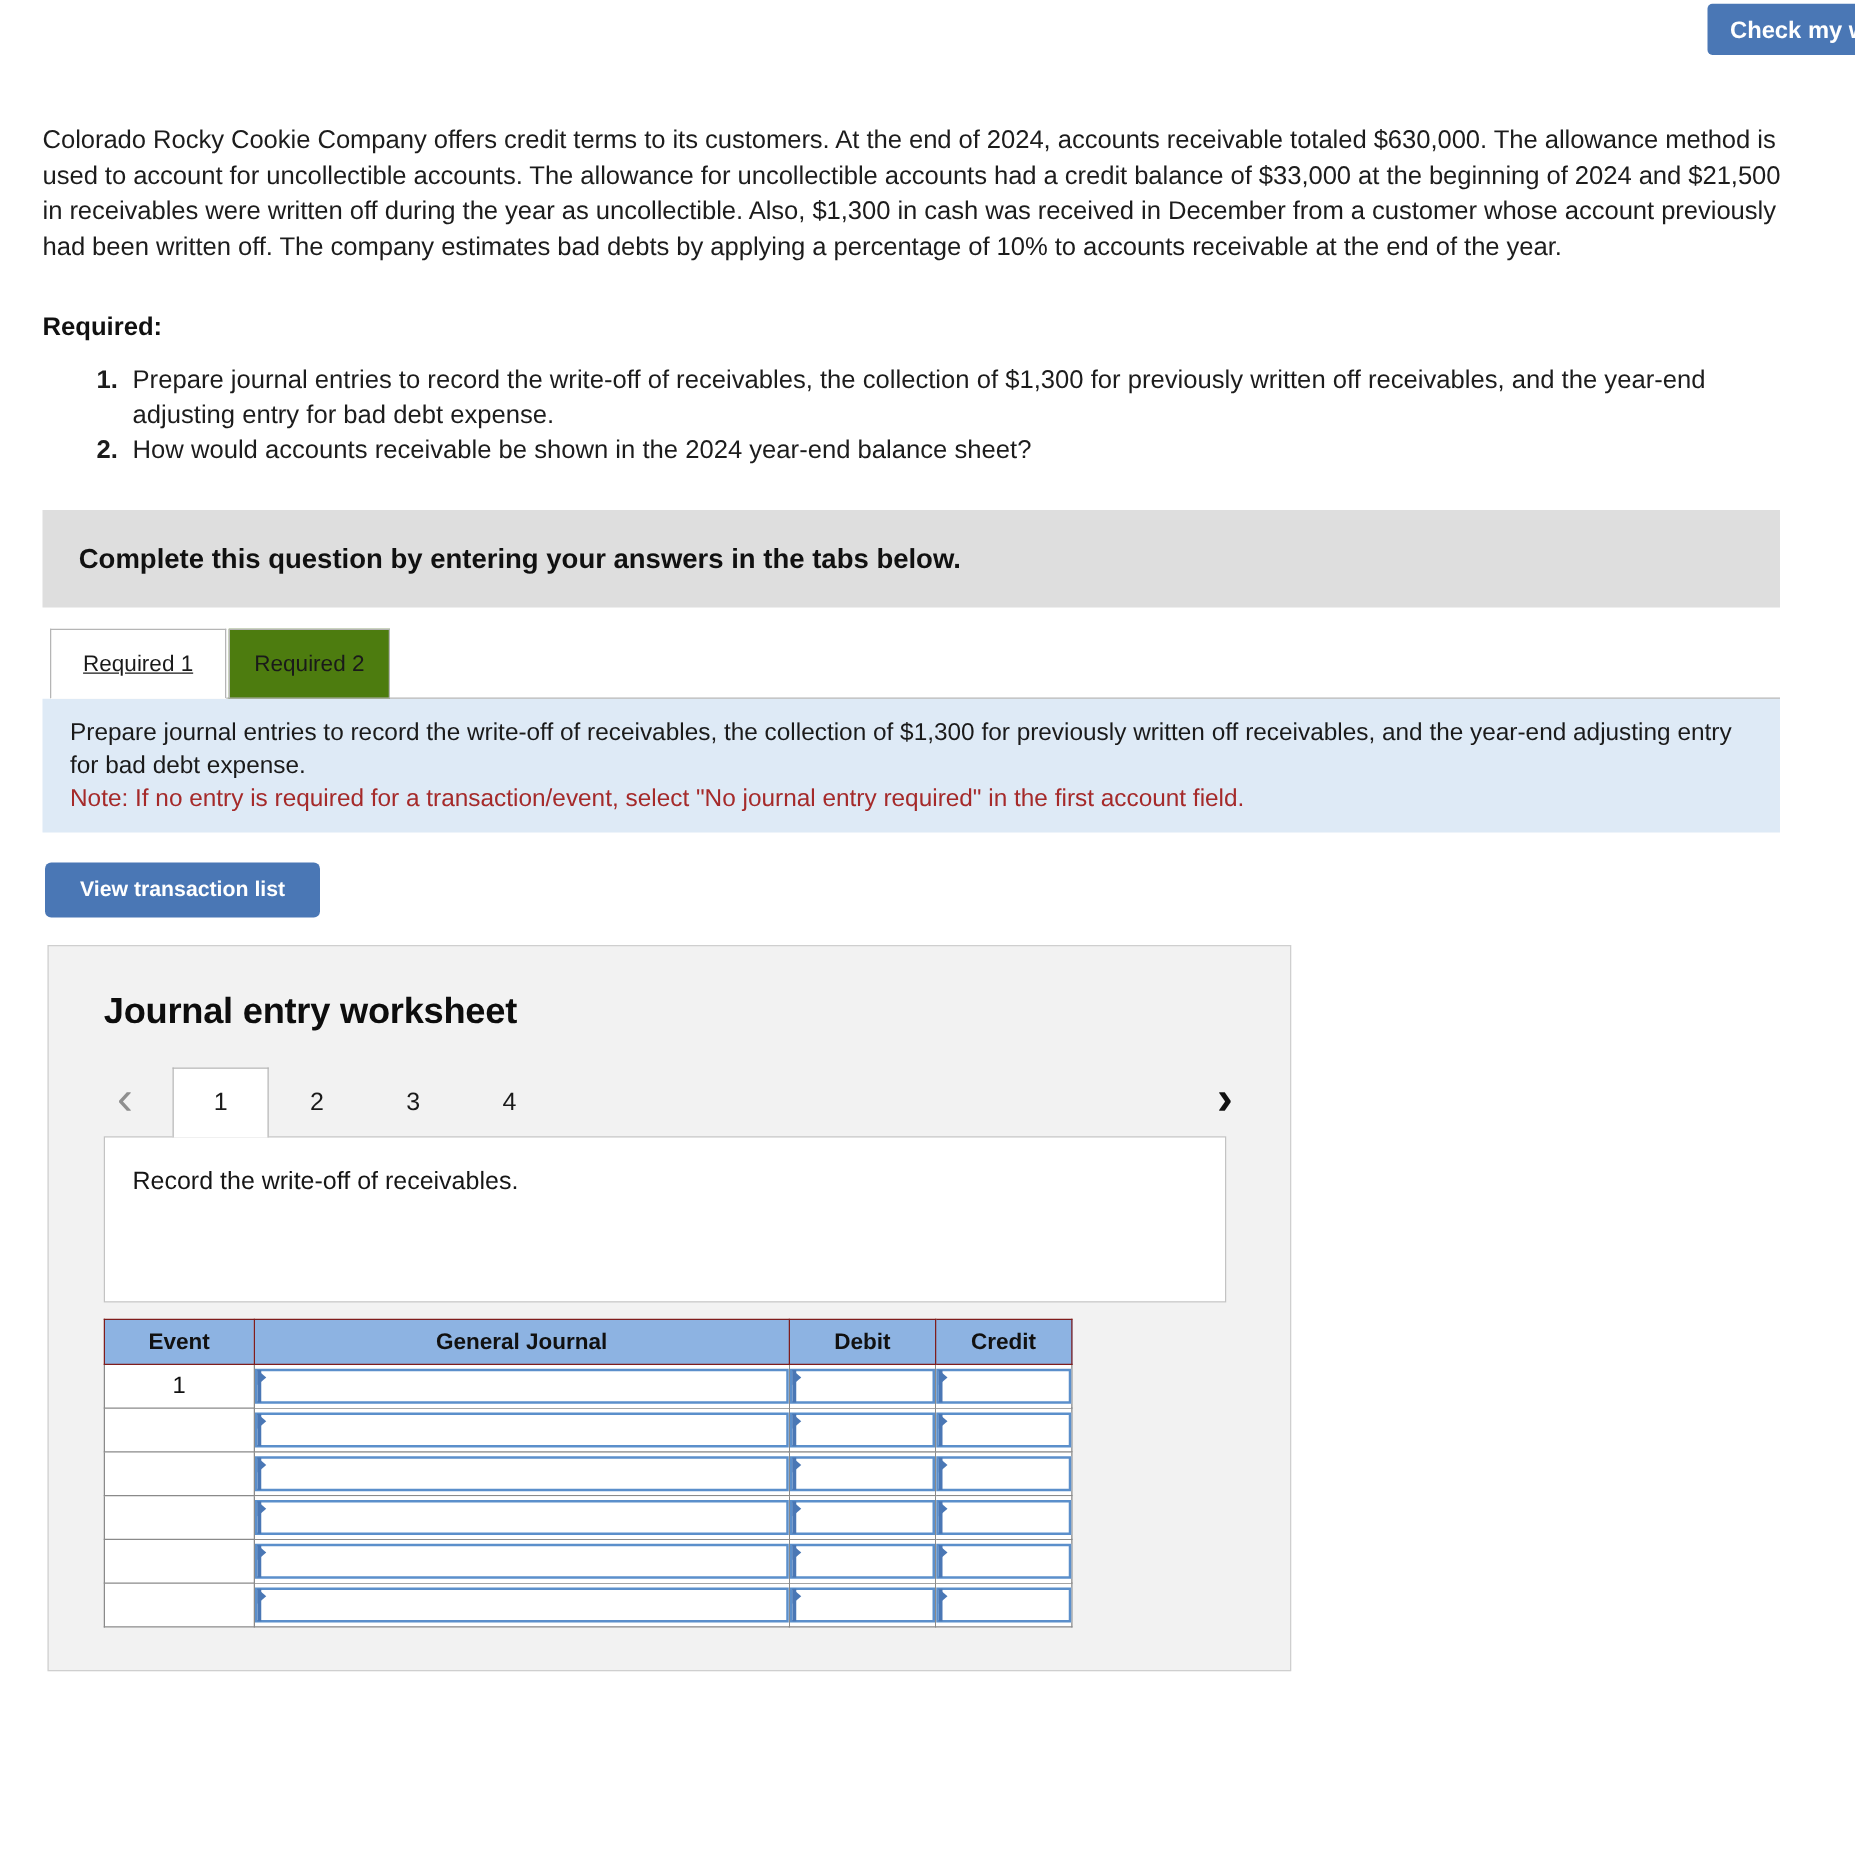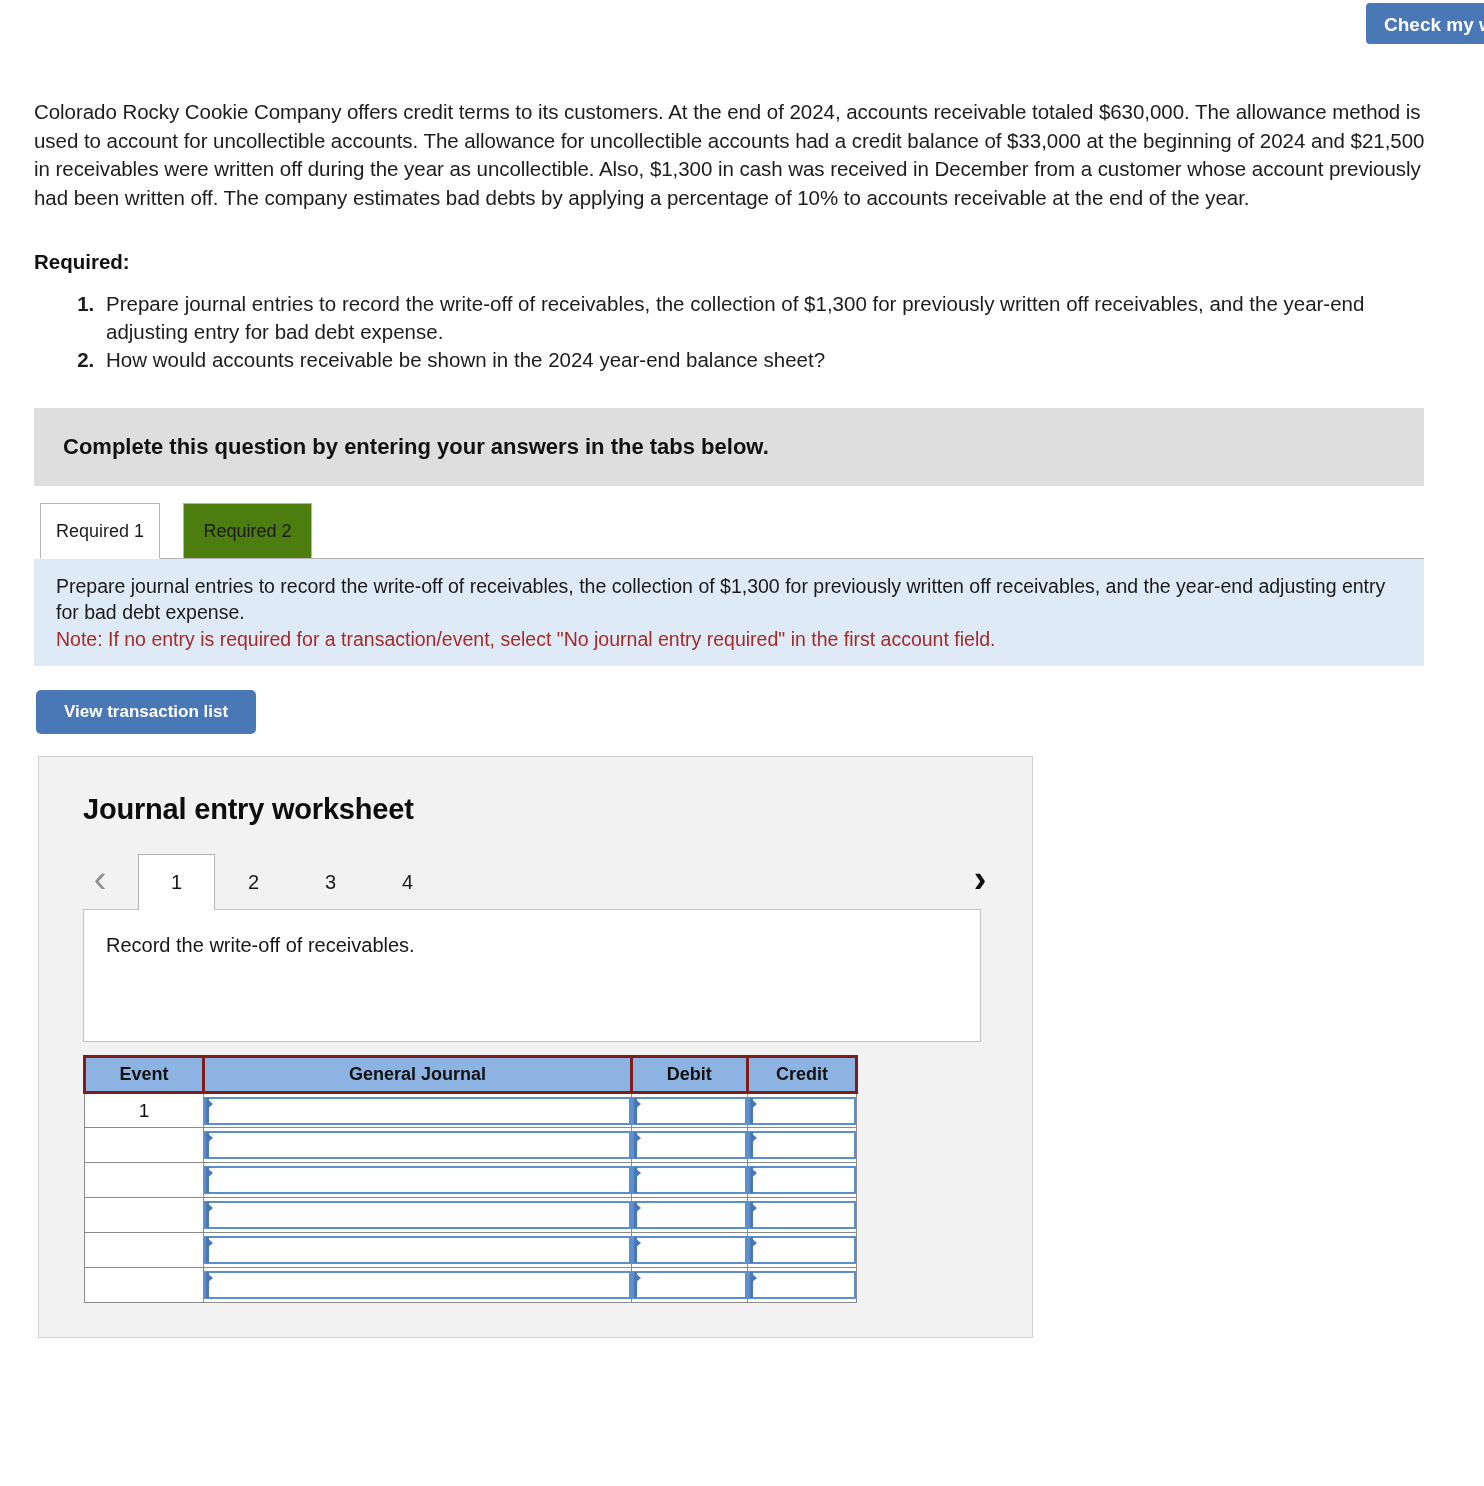--- a/index.html
+++ b/index.html
@@ -108,24 +108,25 @@
     font-size: 18px;
     color: #1a1a1a;
     display: flex;
     align-items: center;
     justify-content: center;
     cursor: pointer;
     user-select: none;
   }
   .tab.active {
     left: 6px;
-    width: 120px;
+    width: 141px;
     background: #ffffff;
     border-bottom: 1px solid #ffffff;
     z-index: 3;
+    text-decoration: underline;
   }
   .tab.inactive {
     left: 149px;
     width: 129px;
     background: #4d7c0f;
     z-index: 2;
   }
   .tab-underline {
     position: absolute;
     left: 6px;
@@ -257,21 +258,21 @@
   
   .jtable {
     margin-top: 13px;
     border-collapse: collapse;
     border: 1px solid #9a9a9a;
     table-layout: fixed;
     width: 775px;
   }
   .jtable th {
     background: #8db3e2;
-    border: 3px solid #7f1d1d;
+    border: 1px solid #7f1d1d;
     font-size: 18px;
     font-weight: bold;
     color: #111111;
     height: 36px;
     padding: 0;
     text-align: center;
   }
   .jtable td {
     border: 1px solid #8a8a8a;
     height: 35px;

